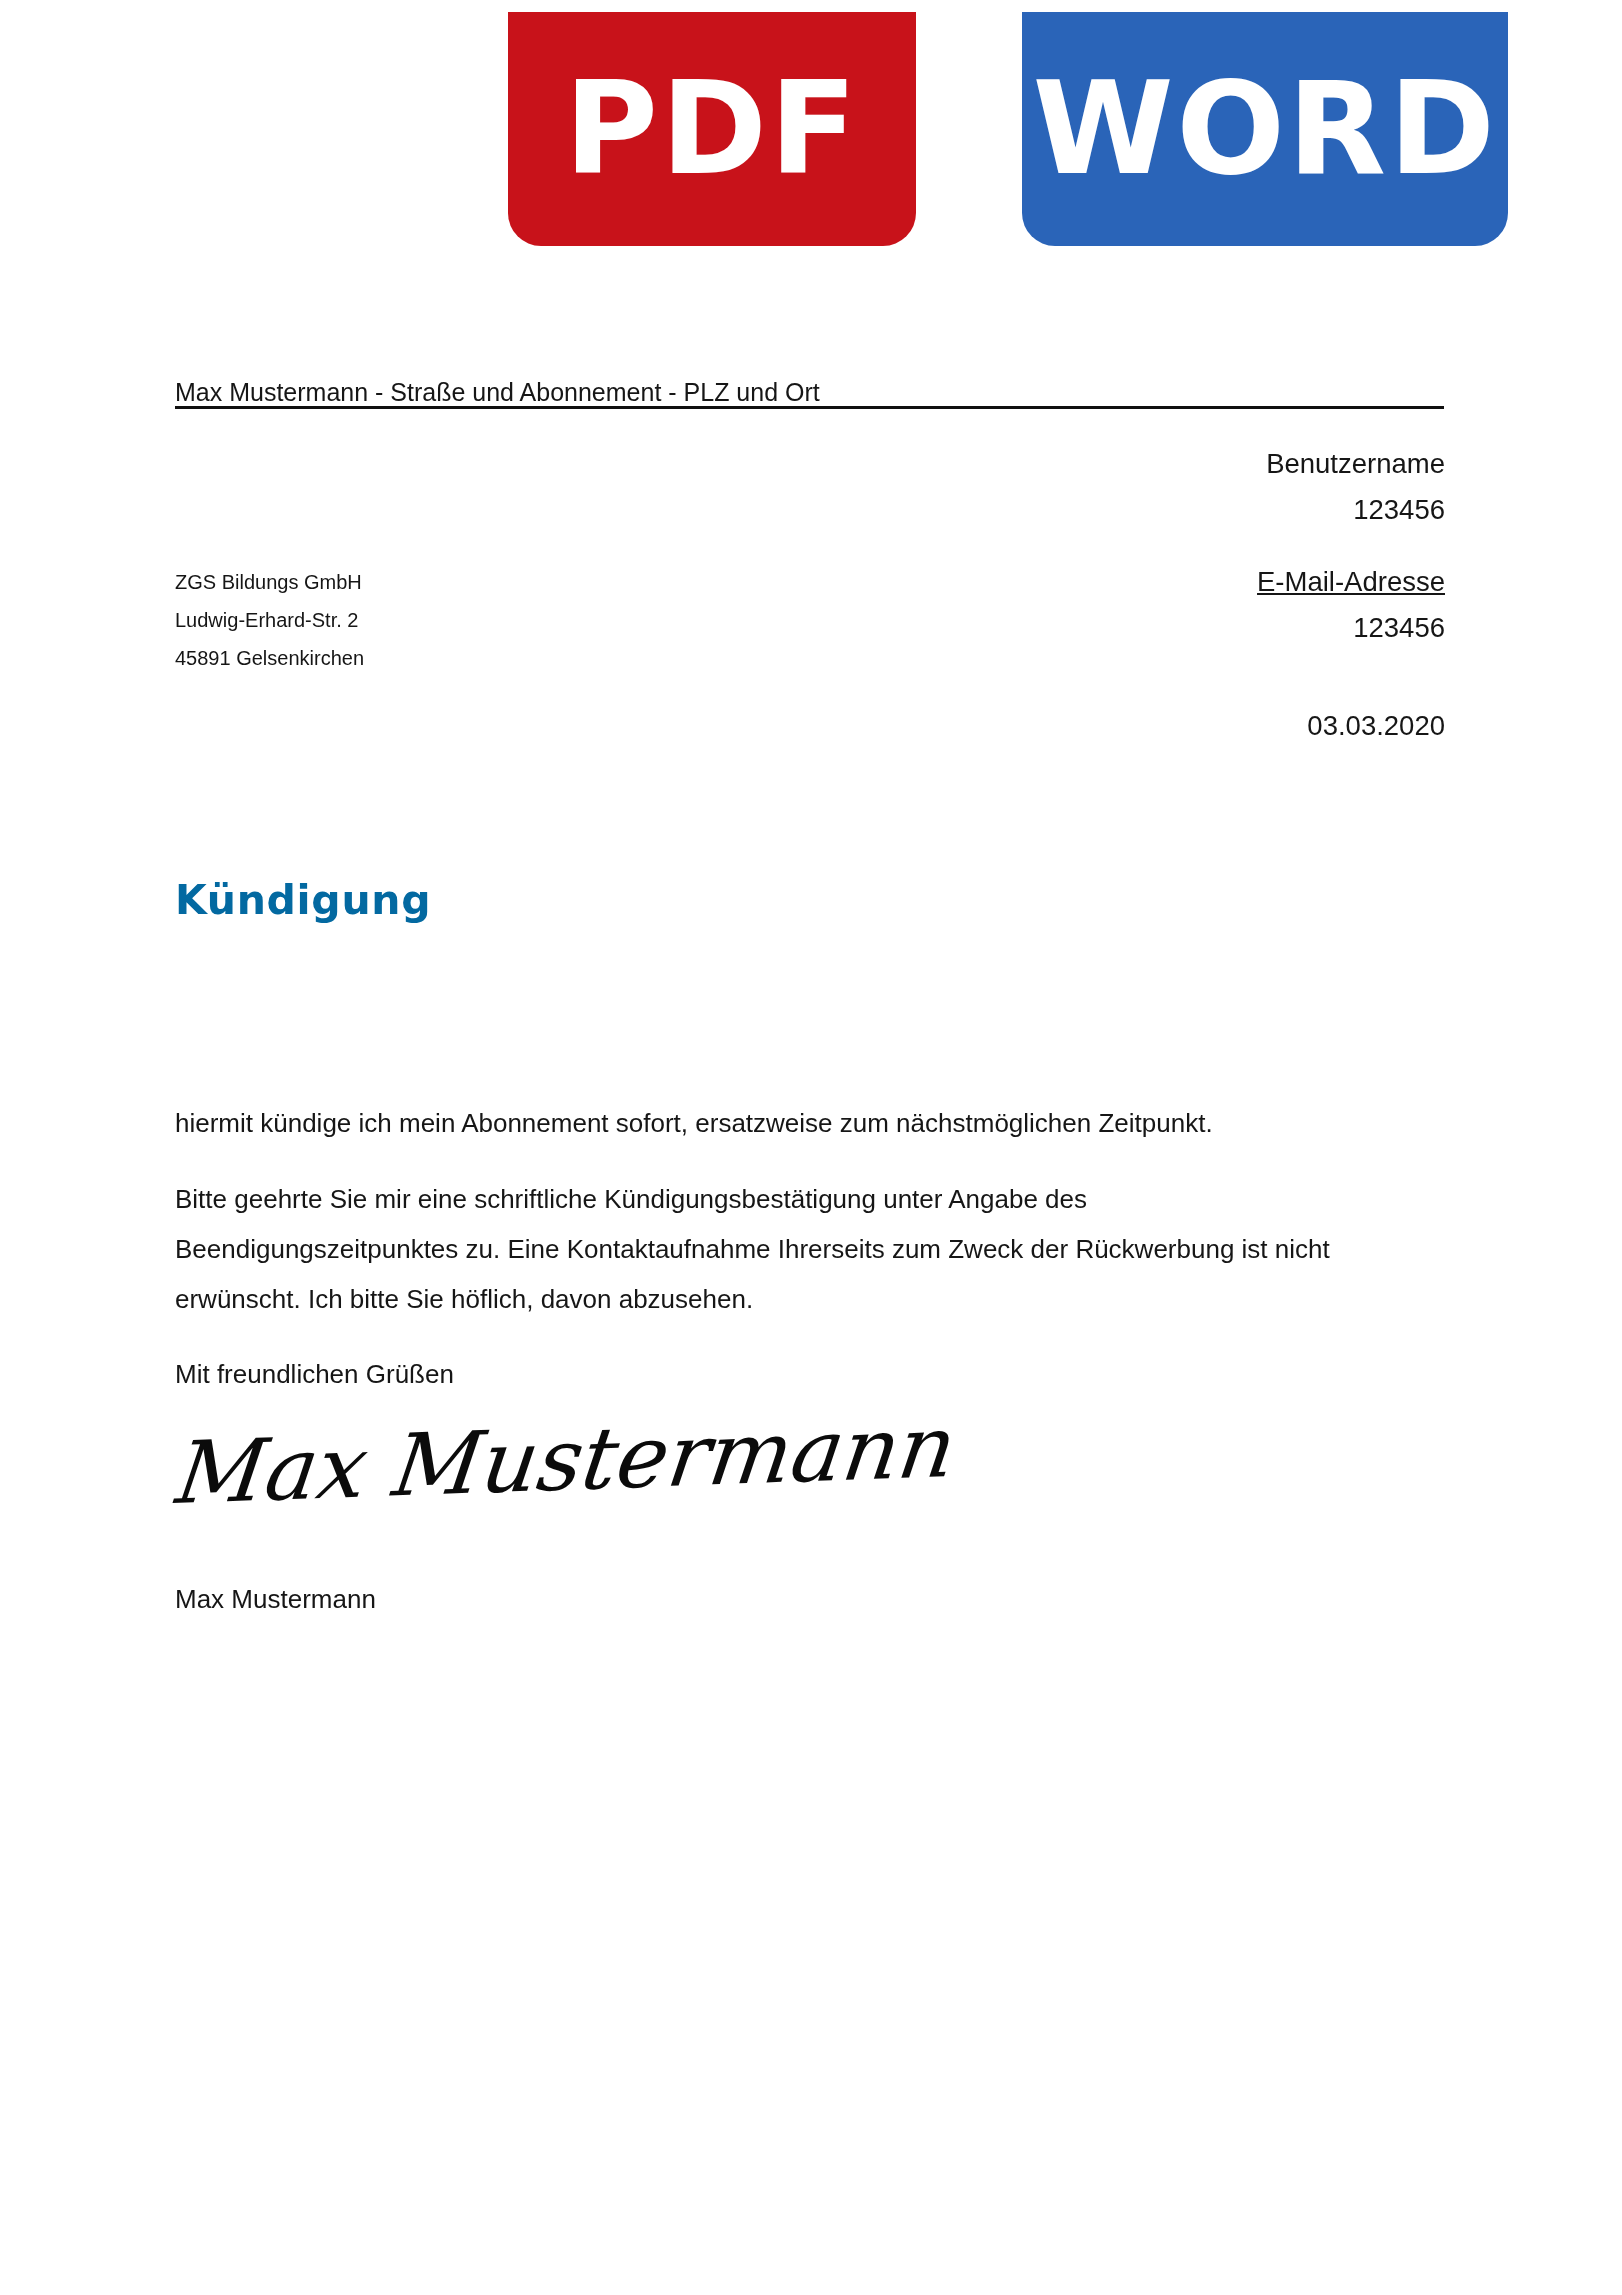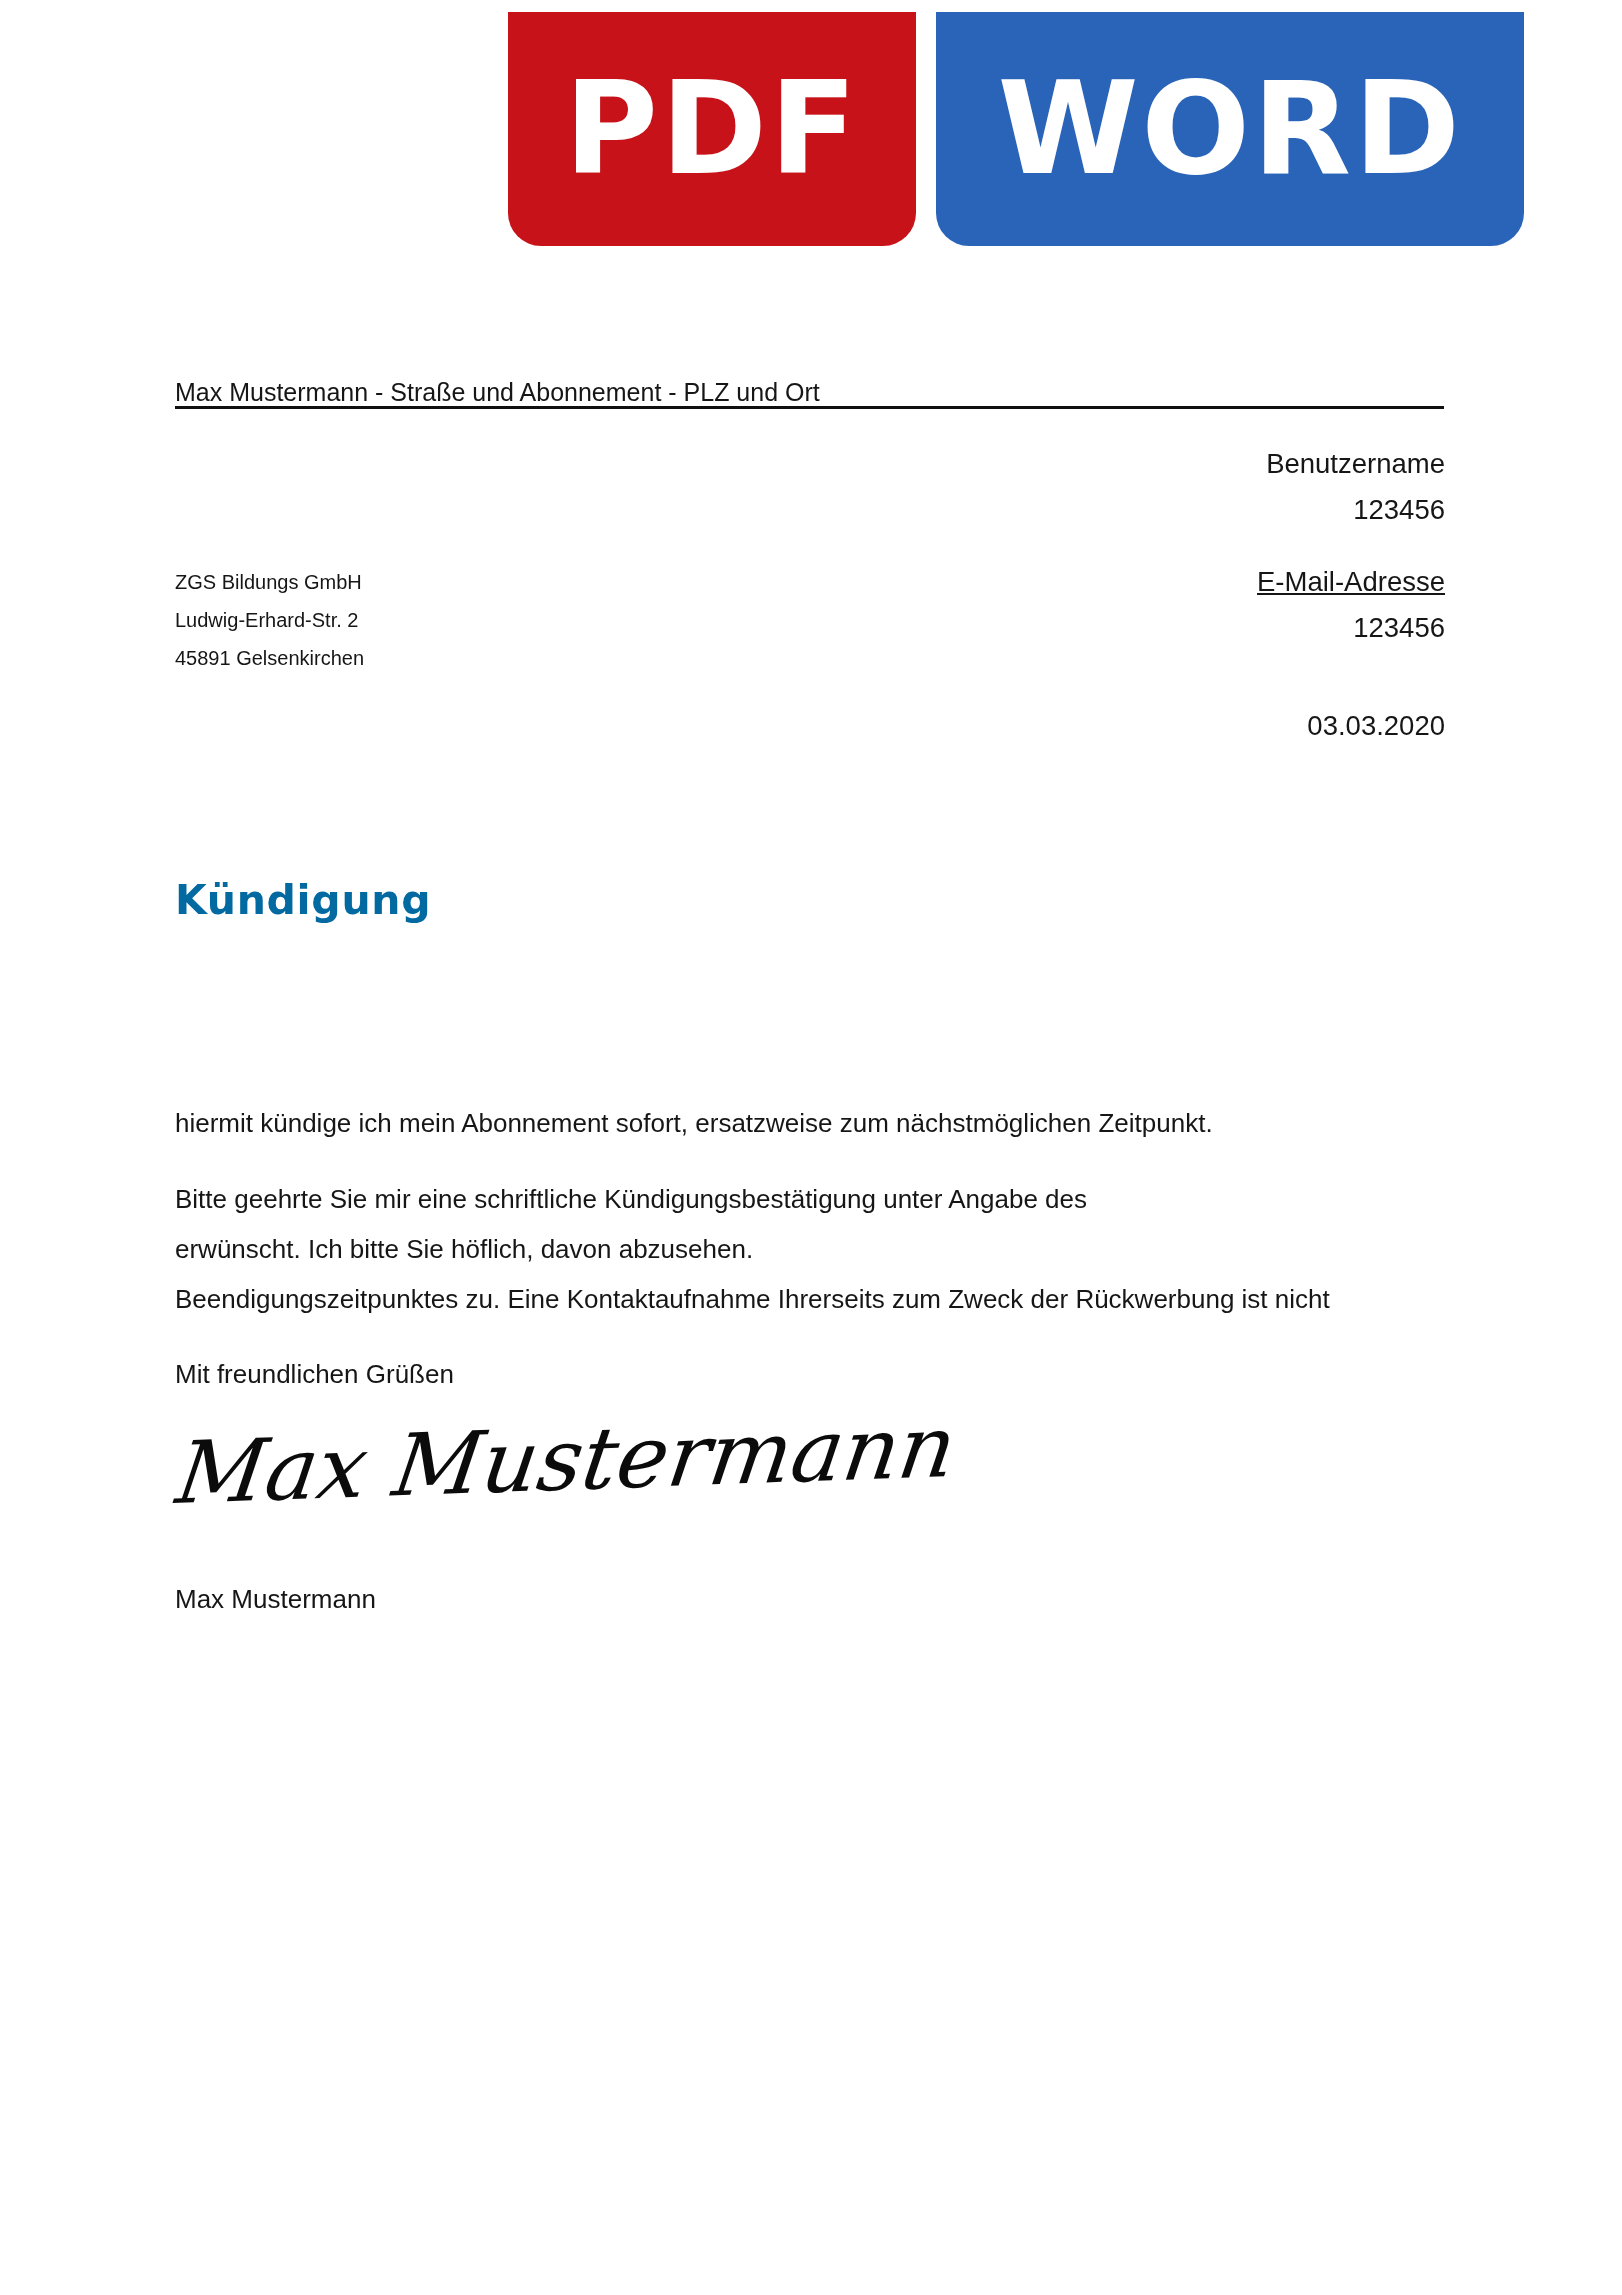--- a/index.html
+++ b/index.html
@@ -28,21 +28,21 @@
   .badge-label {
     font-family: "DejaVu Sans", sans-serif;
     font-weight: bold;
     font-size: 128px;
     letter-spacing: 2.6px;
     color: #ffffff;
     line-height: 1;
     user-select: none;
   }
   .badge-pdf  { left: 508px;  width: 408px; }
-  .badge-word { left: 936px; width: 588px; }
+  .badge-word { left: 1022px; width: 486px; }
 
   
   .sender-line { left: 175px; top: 378px; font-size: 25px; line-height: 29px; }
   .rule { left: 175px; top: 406px; width: 1269px; height: 3.3px; background: #101010; }
 
   
   .meta { right: 178px; text-align: right; font-size: 27.5px; line-height: 31px; }
   .meta-username-label { top: 448px; }
   .meta-username-value { top: 494px; }
   .meta-email-label    { top: 566px; text-decoration: underline; }
@@ -103,22 +103,22 @@
     <div>ZGS Bildungs GmbH</div>
     <div>Ludwig-Erhard-Str. 2</div>
     <div>45891 Gelsenkirchen</div>
   </div>
 
   <div class="abs subject">Kündigung</div>
 
   <div class="abs bodytext para1">hiermit kündige ich mein Abonnement sofort, ersatzweise zum nächstmöglichen Zeitpunkt.</div>
   <div class="abs bodytext para2">
     <div>Bitte geehrte Sie mir eine schriftliche Kündigungsbestätigung unter Angabe des</div>
+    <div>Beendigungszeitpunktes zu. Eine Kontaktaufnahme Ihrerseits zum Zweck der Rückwerbung ist nicht</div>
     <div>erwünscht. Ich bitte Sie höflich, davon abzusehen.</div>
-    <div>Beendigungszeitpunktes zu. Eine Kontaktaufnahme Ihrerseits zum Zweck der Rückwerbung ist nicht</div>
   </div>
   <div class="abs bodytext closing">Mit freundlichen Grüßen</div>
 
   <div class="abs signature">Max Mustermann</div>
   <div class="abs signed-name">Max Mustermann</div>
 
 </div>
 
 
 </body></html>

